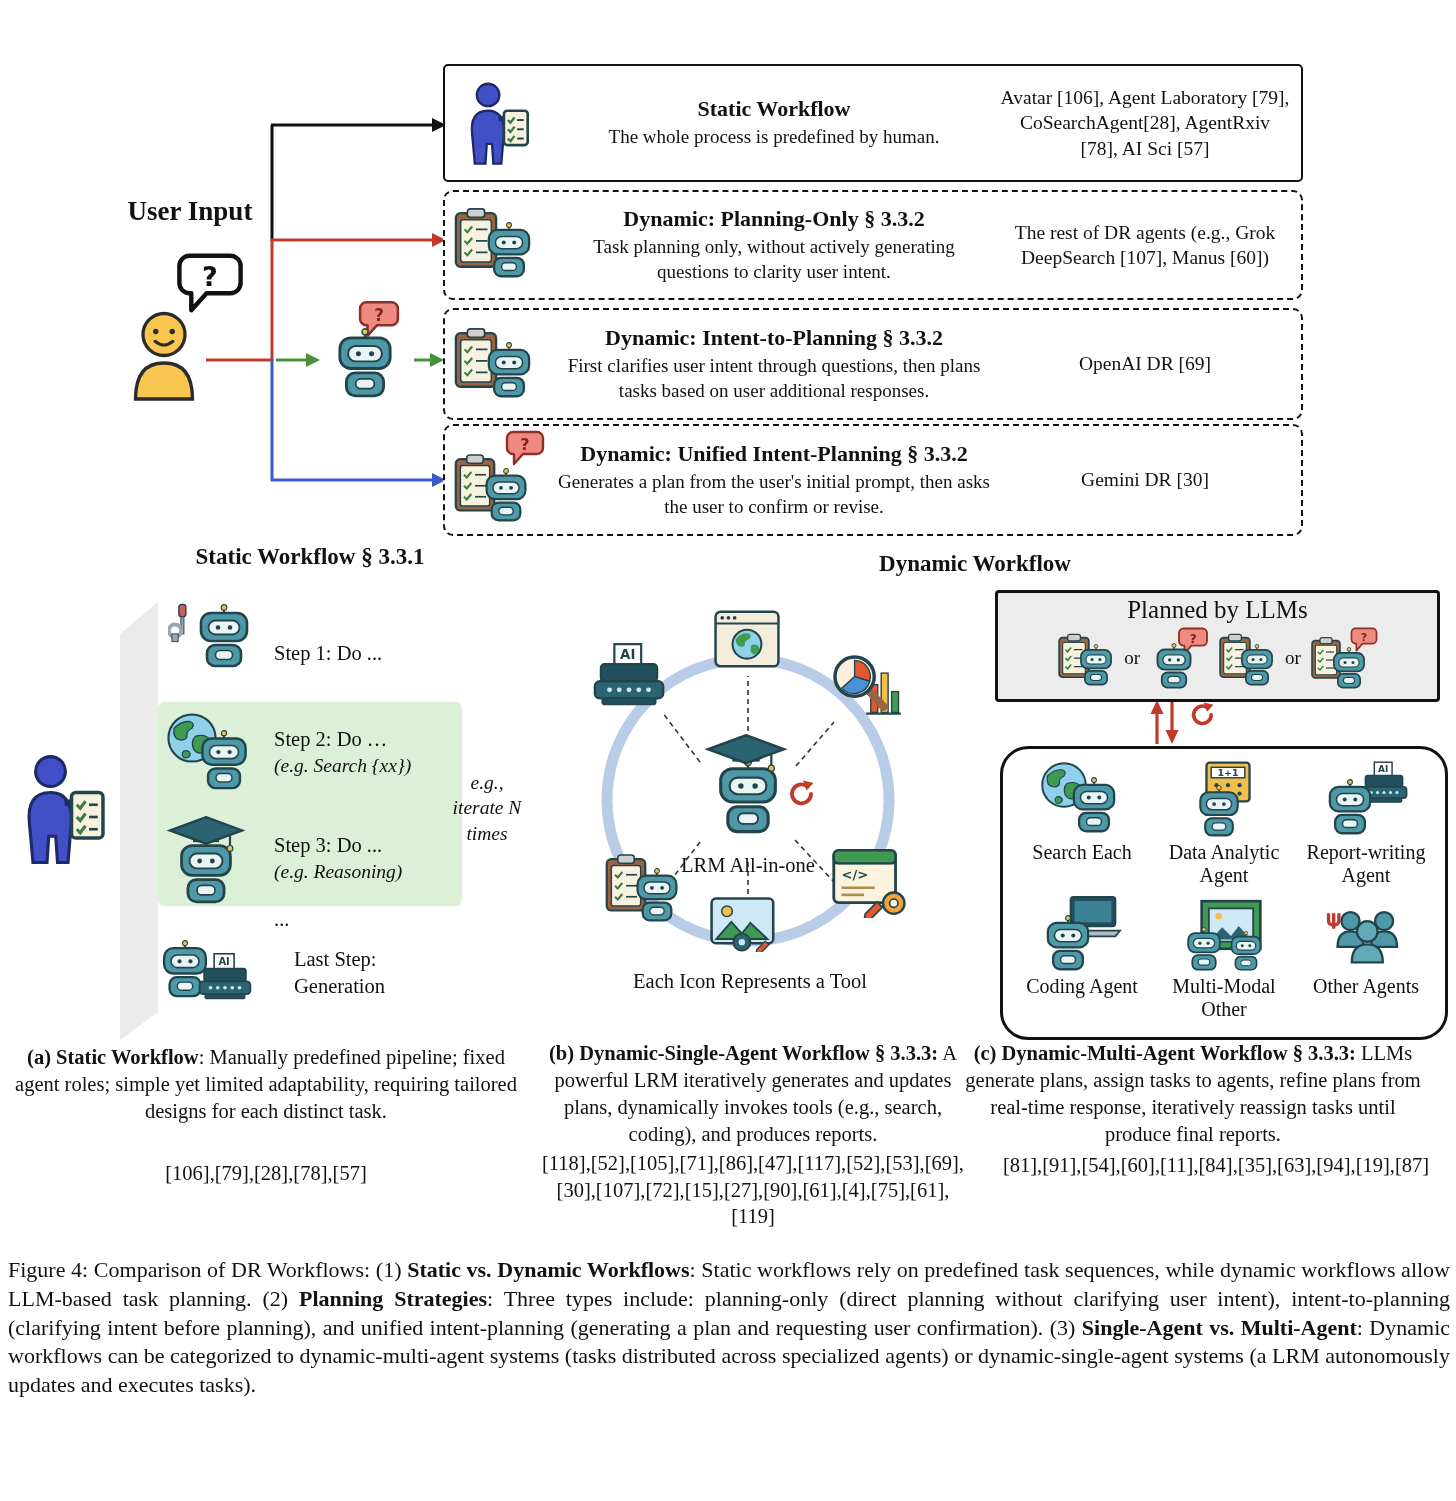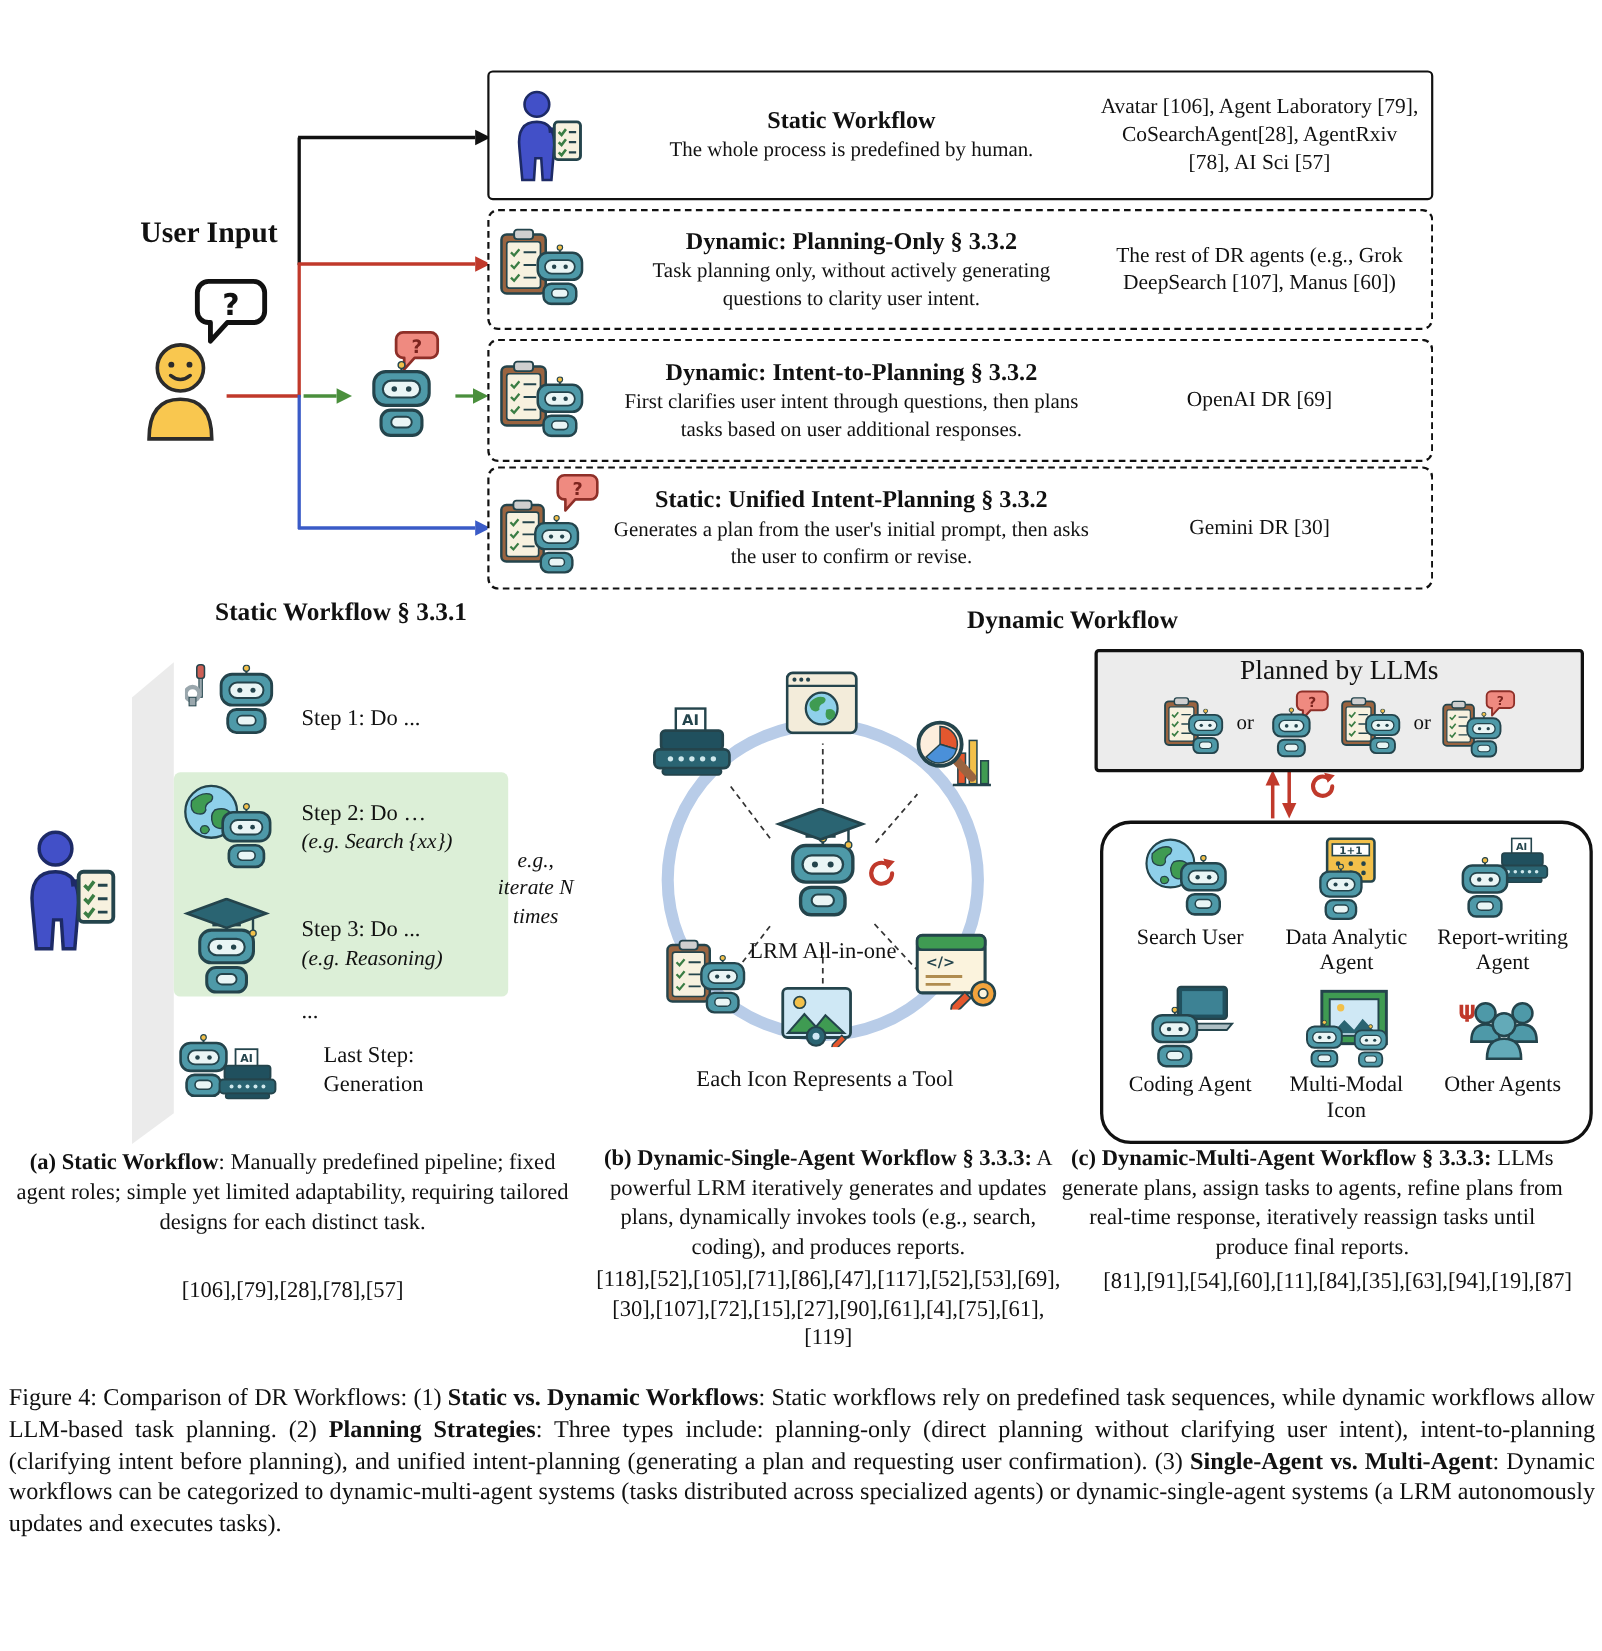--- a/index.html
+++ b/index.html
@@ -328,21 +328,21 @@
           <use href="#sym-bubble-r" xlink:href="#sym-bubble-r"></use>
         </svg>
       <svg class="p" style="left:0;top:22px;width:44px;height:62px;">
           <use href="#sym-clipboard" xlink:href="#sym-clipboard"></use>
         </svg>
       <svg class="p" style="left:26px;top:38px;width:54px;height:54px;">
           <use href="#sym-robot" xlink:href="#sym-robot"></use>
         </svg>
     </span>
     <span class="mid">
-      <div class="title">Static: Unified Intent-Planning § 3.3.2</div>
+      <div class="title">Dynamic: Unified Intent-Planning § 3.3.2</div>
       <div class="desc">Generates a plan from the user's initial prompt, then asks the user to confirm or revise.</div>
     </span>
     <span class="refs">Gemini DR [30]</span>
   </div>
 
   <div class="hdr" style="left:95px;top:544px;width:430px;">Static Workflow § 3.3.1</div>
   <div class="hdr" style="left:760px;top:551px;width:430px;">Dynamic Workflow</div>
 
   <div class="greenhl"></div>
 
@@ -494,21 +494,21 @@
   <div class="agentsbox">
     <div class="agent">
       <span class="icon-rel" style="width:84px;height:76px;">
         <svg class="p" style="left:0;top:0;width:48px;height:48px;">
             <use href="#sym-globe" xlink:href="#sym-globe"></use>
           </svg>
         <svg class="p" style="left:26px;top:16px;width:56px;height:56px;">
             <use href="#sym-robot" xlink:href="#sym-robot"></use>
           </svg>
       </span>
-      <div class="alabel">Search User</div>
+      <div class="alabel">Search Each</div>
     </div>
     <div class="agent">
       <span class="icon-rel" style="width:80px;height:76px;">
         <svg class="p" style="left:20px;top:0;width:48px;height:42px;">
             <use href="#sym-calc" xlink:href="#sym-calc"></use>
           </svg>
         <svg class="p" style="left:8px;top:24px;width:54px;height:52px;">
             <use href="#sym-robot" xlink:href="#sym-robot"></use>
           </svg>
       </span>
@@ -541,21 +541,21 @@
         <svg class="p" style="left:18px;top:4px;width:62px;height:52px;">
             <use href="#sym-frame" xlink:href="#sym-frame"></use>
           </svg>
         <svg class="p" style="left:0;top:32px;width:44px;height:44px;">
             <use href="#sym-robot" xlink:href="#sym-robot"></use>
           </svg>
         <svg class="p" style="left:44px;top:36px;width:40px;height:40px;">
             <use href="#sym-robot" xlink:href="#sym-robot"></use>
           </svg>
       </span>
-      <div class="alabel">Multi-Modal Icon</div>
+      <div class="alabel">Multi-Modal Other</div>
     </div>
     <div class="agent">
       <span class="icon-rel" style="width:84px;height:76px;">
         <svg class="p" style="left:0;top:8px;width:84px;height:62px;">
             <use href="#sym-team" xlink:href="#sym-team"></use>
           </svg>
       </span>
       <div class="alabel">Other Agents</div>
     </div>
   </div>

